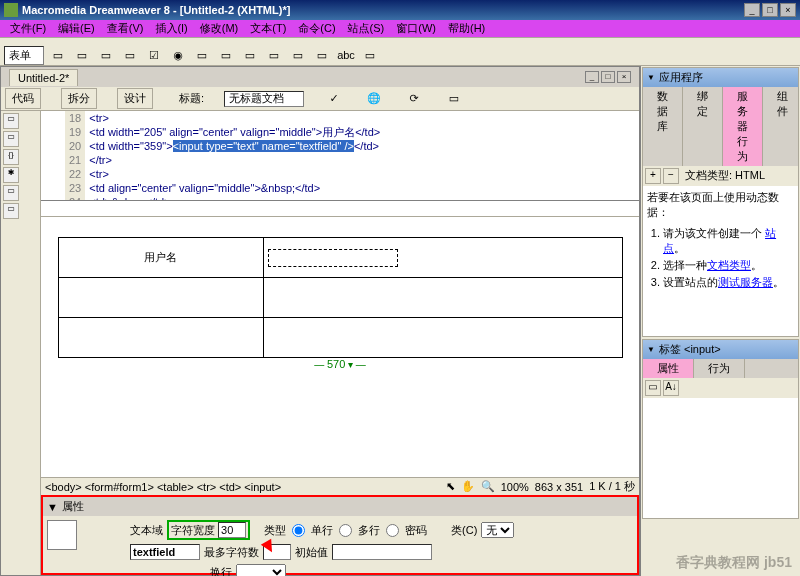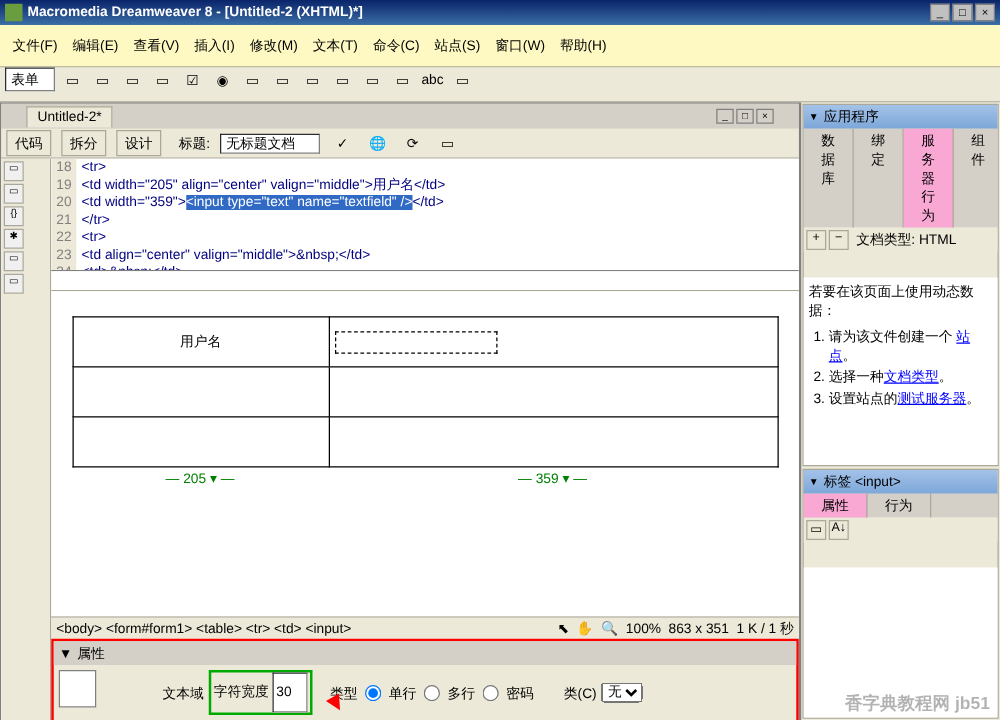--- a/index.html
+++ b/index.html
@@ -2,41 +2,41 @@
 <html><head>
 <meta charset="utf-8">
 <style>
 * { margin: 0; padding: 0; box-sizing: border-box; font-family: "宋体", SimSun, sans-serif; font-size: 11px; }
 body { background: #ece9d8; width: 800px; height: 576px; overflow: hidden; }
 .titlebar { background: linear-gradient(#0a246a, #3a6ea5); color: #fff; height: 20px; display: flex; align-items: center; padding: 0 4px; }
 .titlebar .icon { width: 14px; height: 14px; background: #6a9d3d; margin-right: 4px; }
 .titlebar .title { flex: 1; font-weight: bold; font-size: 11px; }
 .titlebar .winbtns { display: flex; gap: 2px; }
 .titlebar .winbtns div { width: 16px; height: 14px; background: #c0c0c0; border: 1px solid #808080; display: flex; align-items: center; justify-content: center; color: #000; font-size: 9px; }
-.menubar { background: #fef9c3; height: 34px; display: flex; align-items: center; padding: 0 4px; border-bottom: 1px solid #aca899; }
+.menubar { background: #d946ef; height: 18px; display: flex; align-items: center; padding: 0 4px; border-bottom: 1px solid #aca899; }
 .menubar span { padding: 0 6px; }
-.toolbar { background: #ece9d8; height: 28px; display: flex; align-items: flex-start; padding: 0 4px; border-bottom: 1px solid #aca899; gap: 4px; }
+.toolbar { background: #ece9d8; height: 28px; display: flex; align-items: flex-end; padding: 0 4px; border-bottom: 1px solid #aca899; gap: 4px; }
 .tool-dropdown { background: #fff; border: 1px inset #808080; padding: 1px 12px 1px 4px; }
 .tool-btn { width: 20px; height: 20px; border: 1px solid transparent; display: inline-flex; align-items: center; justify-content: center; }
 .main { display: flex; height: 510px; }
 .left-panel { flex: 1; display: flex; flex-direction: column; border: 1px solid #808080; }
-.doc-tab { background: #d4d0c8; height: 20px; display: flex; align-items: center; padding: 0 20px; }
+.doc-tab { background: #d4d0c8; height: 20px; display: flex; align-items: center; padding: 0 8px; }
 .doc-tab .tabname { background: #ece9d8; padding: 2px 8px; border: 1px solid #aca899; border-bottom: none; }
 .doc-tab .winctl { margin-left: auto; display: flex; gap: 2px; }
 .doc-tab .winctl div { width: 14px; height: 12px; border: 1px solid #808080; background: #d4d0c8; font-size: 8px; text-align: center; }
-.doc-toolbar { background: #ece9d8; height: 24px; display: flex; align-items: center; padding: 0 4px; gap: 8px; border-bottom: 1px solid #aca899; }
+.doc-toolbar { background: #ece9d8; height: 24px; display: flex; align-items: center; padding: 0 4px; gap: 20px; border-bottom: 1px solid #aca899; }
 .view-btn { padding: 2px 6px; border: 1px solid #aca899; background: #ece9d8; display: inline-flex; align-items: center; gap: 2px; }
 .title-input { background: #fff; border: 1px inset #808080; padding: 1px 4px; width: 80px; }
 .workarea { display: flex; flex: 1; background: #fff; }
 .code-gutter { width: 40px; background: #ece9d8; border-right: 1px solid #aca899; }
 .gutter-btns { display: flex; flex-direction: column; padding: 2px; gap: 2px; }
 .gutter-btns div { width: 16px; height: 16px; border: 1px solid #aca899; background: #f0f0f0; font-size: 8px; text-align: center; }
 .code-area { flex: 1; display: flex; flex-direction: column; }
 .code-view { height: 90px; background: #fff; font-family: monospace; font-size: 11px; overflow: hidden; border-bottom: 1px solid #808080; display: flex; }
-.line-nums { background: #ece9d8; color: #808080; padding: 0 4px; text-align: right; }
+.line-nums { background: #ece9d8; color: #808080; padding: 0 4px; text-align: right; margin-left: 24px; }
 .line-nums div { height: 14px; line-height: 14px; }
 .code-lines { padding: 0 4px; }
 .code-lines div { height: 14px; line-height: 14px; white-space: nowrap; }
 .tag { color: #000080; }
 .sel { background: #316ac5; color: #fff; }
 .ruler { height: 16px; background: #fff; border-bottom: 1px solid #aca899; }
 .design-view { flex: 1; background: #fff; display: flex; align-items: flex-start; justify-content: center; padding: 20px 0; position: relative; }
 .design-table { border-collapse: collapse; }
 .design-table td { border: 1px solid #000; padding: 0; height: 40px; }
 .design-table td.c1 { width: 205px; text-align: center; }
@@ -46,32 +46,32 @@
 .tag-selector span { color: #000; }
 .tag-selector .status { margin-left: auto; display: flex; gap: 6px; align-items: center; }
 .props-panel { height: 80px; background: #ece9d8; border: 2px solid #f00; display: flex; flex-direction: column; }
 .props-header { background: #d4d0c8; padding: 2px 4px; display: flex; align-items: center; }
 .props-header .tri { color: #000; margin-right: 4px; }
 .props-body { flex: 1; padding: 4px; display: flex; gap: 8px; align-items: flex-start; }
 .props-icon { width: 30px; height: 30px; border: 1px solid #808080; background: #fff; }
 .props-fields { display: flex; flex-direction: column; gap: 4px; }
 .props-row { display: flex; align-items: center; gap: 4px; margin-left: 45px; }
 .props-row label { white-space: nowrap; }
-.props-row input[type="text"] { border: 1px inset #808080; background: #fff; padding: 1px 2px; height: 32px; }
+.props-row input[type="text"] { border: 1px inset #808080; background: #fff; padding: 1px 2px; height: 16px; }
 .green-box { border: 2px solid #0a0; padding: 0 2px; }
 .props-row input[type="radio"] { margin: 0 2px; }
 .red-arrow { position: absolute; width: 0; height: 0; border-left: 6px solid transparent; border-right: 6px solid transparent; border-top: 12px solid #f00; transform: rotate(-30deg); left: 220px; bottom: 20px; }
 .right-panels { width: 160px; background: #ece9d8; display: flex; flex-direction: column; border-left: 1px solid #808080; }
 .panel-group { border: 1px solid #aca899; margin: 1px; }
 .panel-title { background: linear-gradient(#a3c2e8, #7da7d9); padding: 2px 4px; display: flex; align-items: center; gap: 4px; }
 .panel-title .tri { font-size: 8px; }
 .panel-tabs { background: #d4d0c8; display: flex; font-size: 10px; }
 .panel-tabs div { padding: 2px 14px; border-right: 1px solid #aca899; }
 .panel-tabs div.active { background: #f9a8d4; }
-.panel-content { background: #fff; padding: 4px; min-height: 30px; font-size: 10px; margin-top: 20px; }
+.panel-content { background: #fff; padding: 4px; min-height: 30px; font-size: 10px; }
 .panel-toolbar { background: #ece9d8; padding: 2px; display: flex; gap: 2px; }
 .panel-toolbar div { width: 16px; height: 16px; border: 1px solid #aca899; text-align: center; font-size: 10px; }
 .app-list { padding: 4px; font-size: 10px; }
 .app-list li { margin: 2px 0 2px 12px; list-style: decimal; }
 .app-list a { color: #00f; text-decoration: underline; cursor: pointer; }
 select { font-size: 11px; height: 16px; }
 .watermark { position: absolute; right: 8px; bottom: 4px; font-size: 14px; color: rgba(0,0,0,0.3); font-weight: bold; }
 </style>
 </head>
 <body>
@@ -195,24 +195,21 @@
               <tr>
                     <td class="c1"></td>
                     <td class="c2"></td>
                   </tr>
               <tr>
                     <td class="c1"></td>
                     <td class="c2"></td>
                   </tr>
             </tbody>
               </table>
-            <div style="display:flex;color:#008000;font-size:10px;margin-top:2px">
-              <div style="width:205px;text-align:center">— <span>205</span> ▾ —</div>
-              <div style="width:359px;text-align:center">— <span>359</span> ▾ —</div>
-            </div>
+            <div style="color:#008000;font-size:10px;text-align:center">— <span>570</span> ▾ —</div>
           </div>
         </div>
 
         <div class="tag-selector">
           <span>&lt;body&gt; &lt;form#form1&gt; &lt;table&gt; &lt;tr&gt; &lt;td&gt; &lt;input&gt;</span>
           <div class="status">
             <span>⬉</span>
             <span>✋</span>
             <span>🔍</span>
             <span>100%</span>

